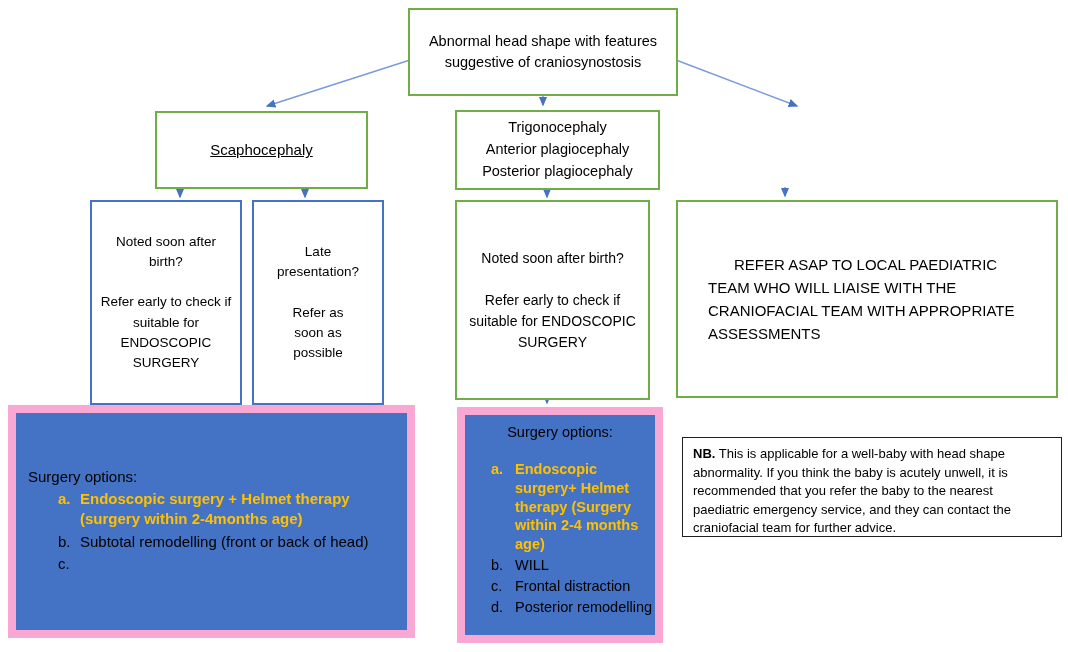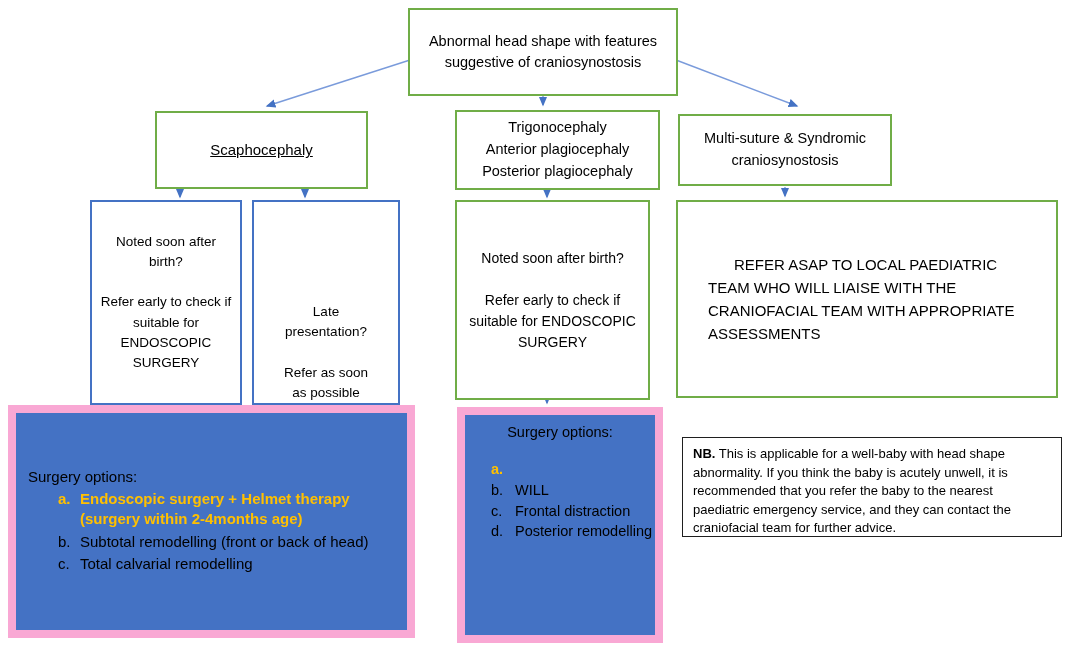--- a/index.html
+++ b/index.html
@@ -13,21 +13,21 @@
     text-align:center;white-space:pre-line;line-height:1.45;
   }
   .green-border{border:2px solid #70AD47;align-items:center;}
   .blue-border{border:2px solid #4472C4;}
   .blue-fill{background:#4472C4;border:8px solid #f9a8d4;}
   .top-box{left:408px;top:8px;width:270px;height:88px;font-size:14.5px;}
   .scapho{left:155px;top:111px;width:213px;height:78px;font-size:15px;text-decoration:underline;}
   .trigono{left:455px;top:110px;width:205px;height:80px;font-size:14.5px;line-height:1.5;}
   .multi{left:678px;top:114px;width:214px;height:72px;font-size:14.5px;line-height:1.5;}
   .noted1{left:90px;top:200px;width:152px;height:205px;font-size:13.5px;line-height:1.5;padding:0 8px;}
-  .late{left:252px;top:200px;width:148px;height:205px;font-size:13.5px;line-height:1.5;padding:0 22px;align-items:flex-end;}
+  .late{left:252px;top:200px;width:132px;height:205px;font-size:13.5px;line-height:1.5;padding:0 22px;}
   .noted2{left:455px;top:200px;width:195px;height:200px;font-size:14px;line-height:1.5;padding:0 10px;}
   .refer{
     left:676px;top:200px;width:382px;height:198px;font-size:15px;line-height:1.55;
     text-align:left;padding:0 30px;white-space:normal;
   }
   .refer .refer-text{text-indent:26px;}
   .surgery-left{
     left:8px;top:405px;width:407px;height:233px;
     flex-direction:column;align-items:flex-start;justify-content:center;
     text-align:left;white-space:normal;font-size:15px;line-height:1.35;
@@ -89,24 +89,20 @@
   <div class="box green-border scapho">
     <span>Scaphocephaly</span>
   </div>
 
   <div class="box green-border trigono">
     <span>Trigonocephaly
 Anterior plagiocephaly
 Posterior plagiocephaly</span>
   </div>
 
-  <div class="box green-border multi">
-    <span>Multi-suture &amp; Syndromic
-craniosynostosis</span>
-  </div>
 
   <div class="box blue-border noted1">
     <span>Noted soon after birth?
 
 Refer early to check if suitable for ENDOSCOPIC SURGERY</span>
   </div>
 
   <div class="box blue-border late">
     <span>Late presentation?
 
@@ -128,28 +124,28 @@
     <div class="item hl">
       <span class="marker">a.</span>
       <span class="text">Endoscopic surgery + Helmet therapy (surgery within 2-4months age)</span>
     </div>
     <div class="item">
       <span class="marker">b.</span>
       <span class="text">Subtotal remodelling (front or back of head)</span>
     </div>
     <div class="item">
       <span class="marker">c.</span>
-      <span class="text">Total calvarial remodelling</span>
     </div>
   </div>
 
   <div class="box blue-fill surgery-mid">
     <div class="heading">Surgery options:</div>
     <div class="item hl">
       <span class="marker">a.</span>
+      <span class="text">Endoscopic surgery+ Helmet therapy (Surgery within 2-4 months age)</span>
     </div>
     <div class="item">
       <span class="marker">b.</span>
       <span class="text">WILL</span>
     </div>
     <div class="item">
       <span class="marker">c.</span>
       <span class="text">Frontal distraction</span>
     </div>
     <div class="item">

